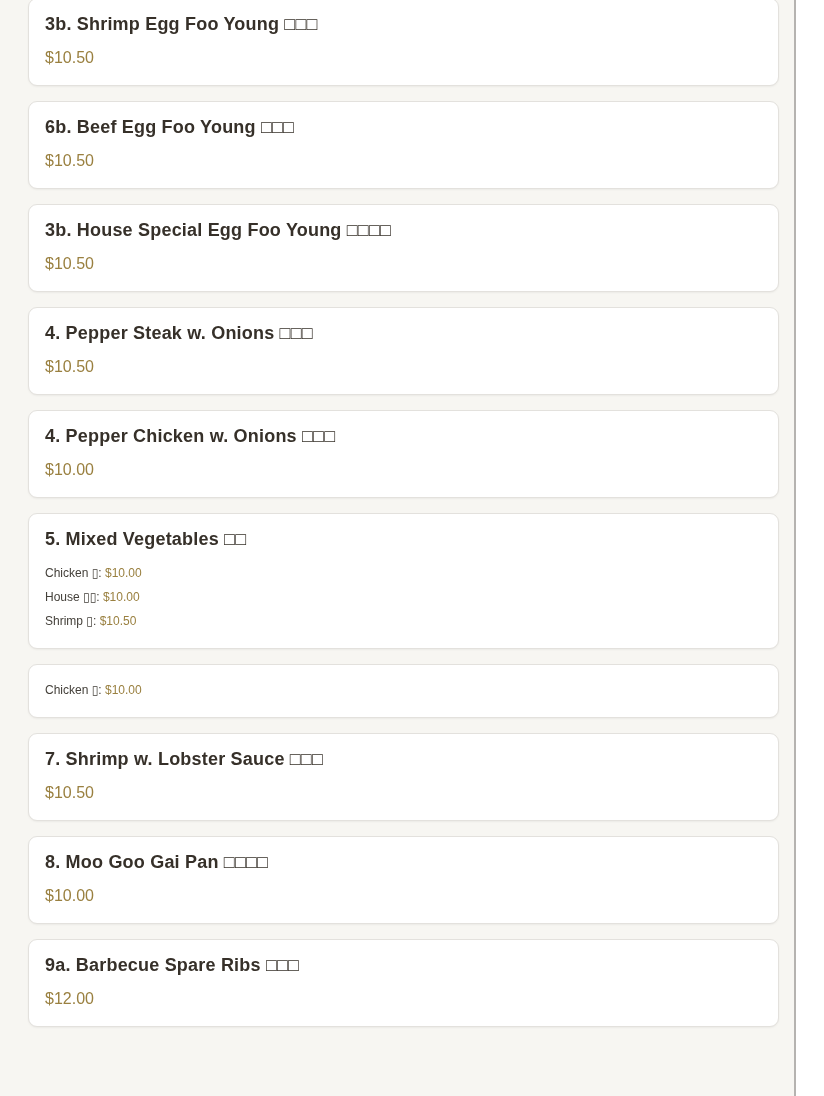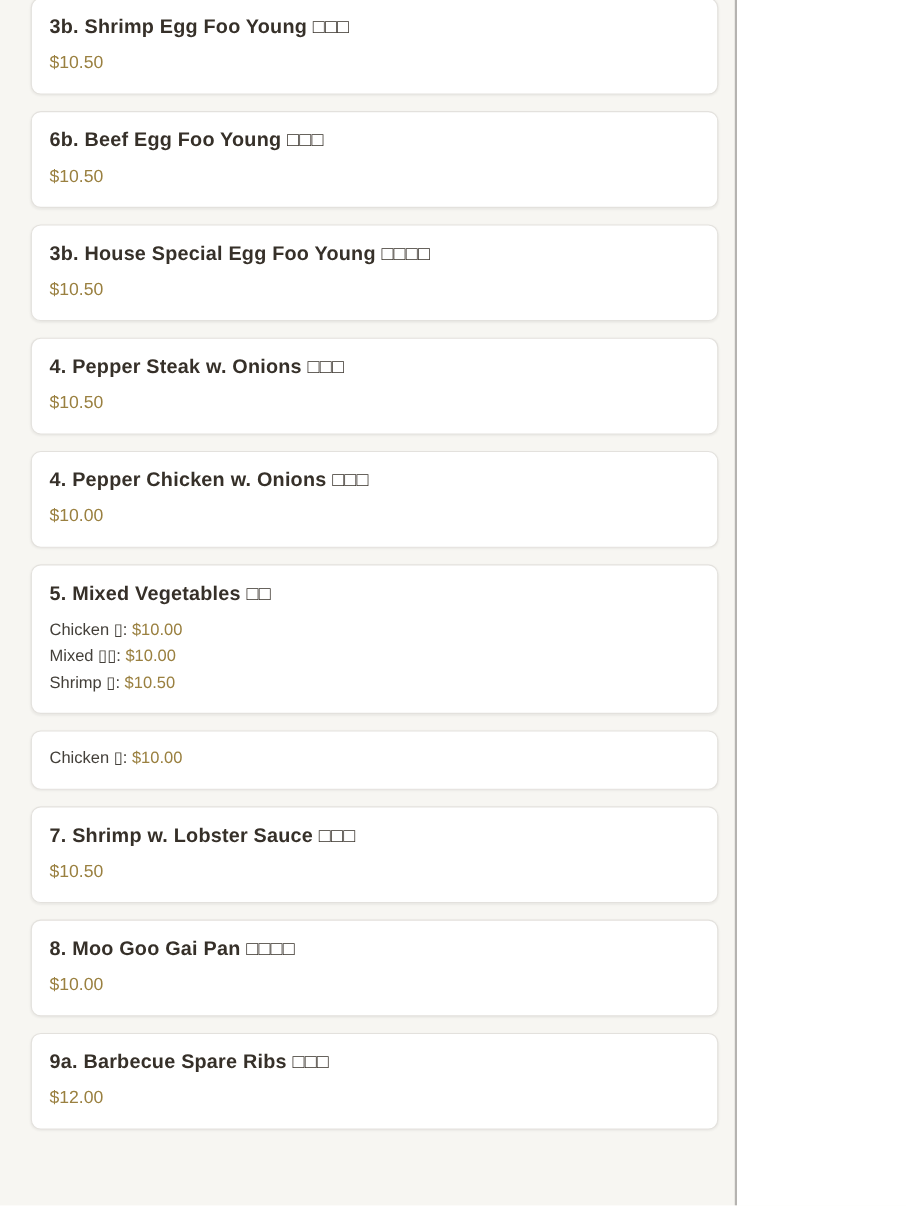--- a/index.html
+++ b/index.html
@@ -21,21 +21,21 @@
     font-family: "Liberation Sans", "DejaVu Sans", sans-serif;
   }
   .viewport {
     position: relative;
     width: 824px; height: 1096px;
     overflow: hidden;
   }
   .content {
     position: absolute;
     left: 0; top: 0;
-    width: 670px; height: 1096px;
+    width: 796px; height: 1096px;
     background: var(--bg);
     border-right: 2px solid var(--track-line);
     overflow: hidden;
   }
   .scroll-track {
     position: absolute;
     right: 0; top: 0;
     width: 16px; height: 1096px;
     background: var(--track-bg);
   }
@@ -60,21 +60,21 @@
     font-weight: 700;
     color: var(--title);
     letter-spacing: 0.2px;
   }
   .card-price {
     font-size: 16px;
     line-height: 24px;
     color: var(--price);
   }
   .variant {
-    font-size: 15px;
+    font-size: 12px;
     line-height: 24px;
     color: var(--label);
   }
   .vlabel { color: var(--label); }
   .vprice { color: var(--price); }
 </style>
 </head>
 <body>
 
 <div class="viewport">
@@ -103,21 +103,21 @@
         <article class="card">
     <h3 class="card-title">4. Pepper Chicken w. Onions □□□</h3>
     <div class="card-price">$10.00</div>
 
   </article>
         <article class="card">
     <h3 class="card-title">5. Mixed Vegetables □□</h3>
 
     <div class="variants">
             <div class="variant"><span class="vlabel">Chicken ▯:</span> <span class="vprice">$10.00</span></div>
-            <div class="variant"><span class="vlabel">Mixed ▯▯:</span> <span class="vprice">$10.00</span></div>
+            <div class="variant"><span class="vlabel">House ▯▯:</span> <span class="vprice">$10.00</span></div>
             <div class="variant"><span class="vlabel">Shrimp ▯:</span> <span class="vprice">$10.50</span></div>
           </div>
   </article>
         <article class="card">
 
     <div class="variants">
             <div class="variant"><span class="vlabel">Chicken ▯:</span> <span class="vprice">$10.00</span></div>
           </div>
   </article>
         <article class="card">

